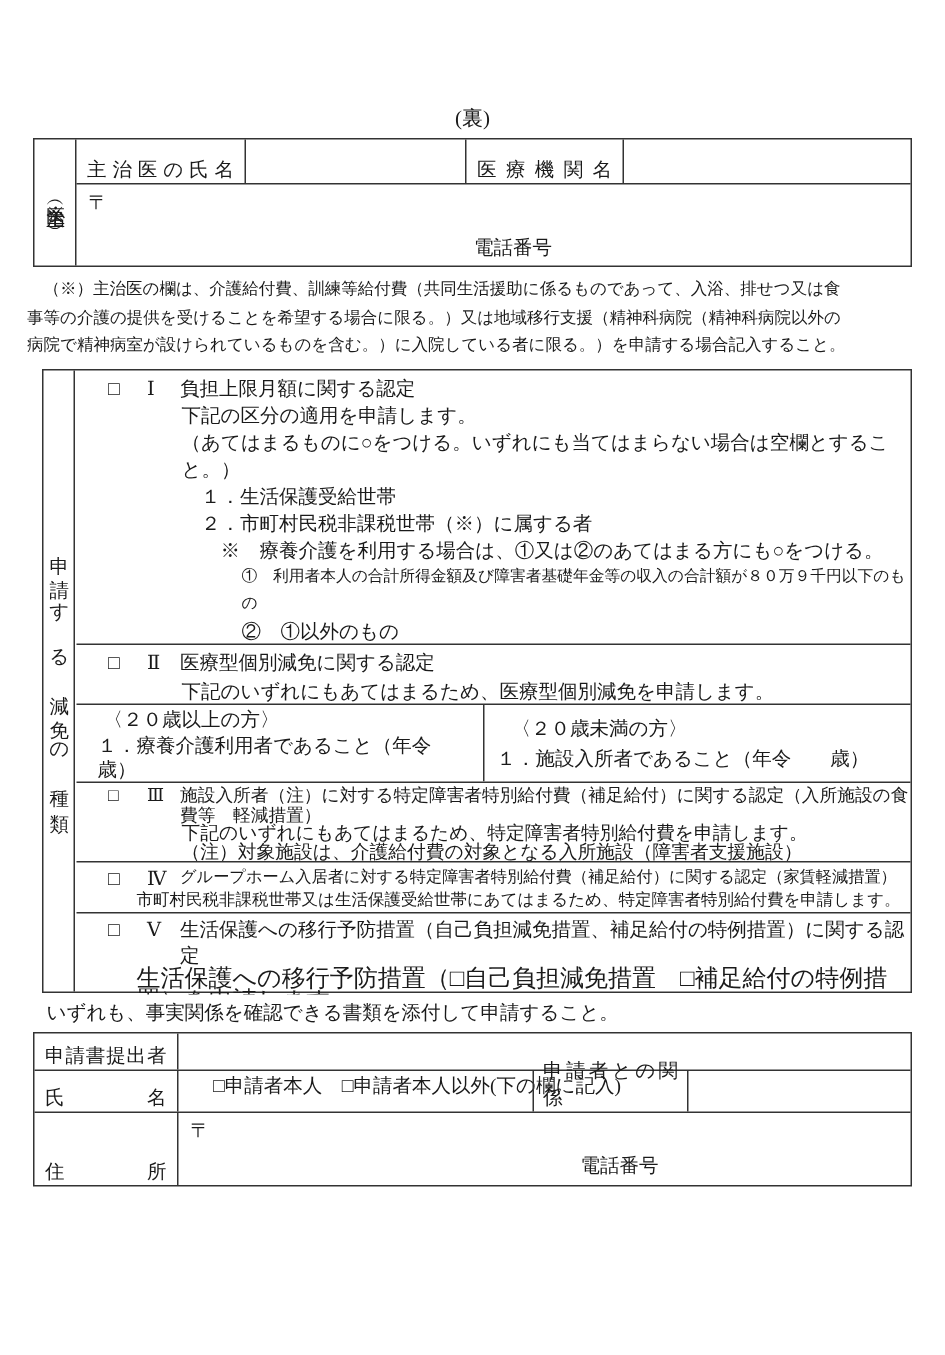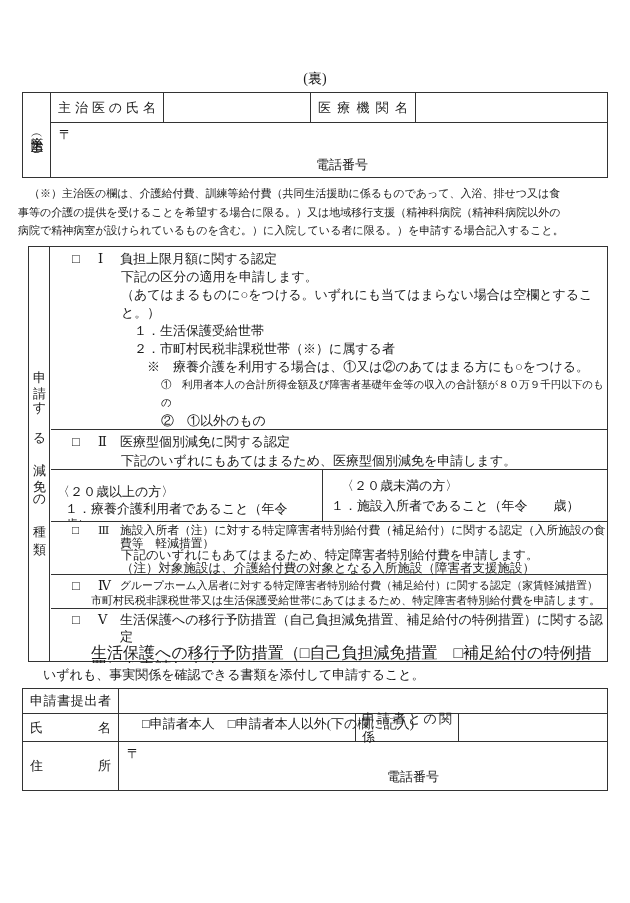--- a/index.html
+++ b/index.html
@@ -8,36 +8,36 @@
     font-family:"Liberation Serif","DejaVu Serif",serif;
     color:#1a1a1a;font-size:13px;overflow:hidden;
   }
   .abs{position:absolute;}
   .tbl{position:absolute;border:1px solid #333;box-sizing:border-box;background:#fff;}
   .cell-br{border-right:1px solid #333;box-sizing:border-box;}
   .row-bt{border-top:1px solid #333;box-sizing:border-box;}
   .flex{display:flex;}
   .vcenter{display:flex;align-items:center;}
   
-  .lblcell{display:flex;align-items:center;padding:0 7px;box-sizing:border-box;}
+  .lblcell{display:flex;align-items:flex-end;padding:0 7px;box-sizing:border-box;}
   .jspread{display:block;width:100%;text-align:justify;text-align-last:justify;}
   
   .vtext{writing-mode:vertical-rl;text-orientation:mixed;}
   .sidecell{position:absolute;left:0;top:0;bottom:0;display:flex;align-items:center;justify-content:center;box-sizing:border-box;border-right:1px solid #333;}
   .pre{white-space:pre-line;}
   
   .mrow{position:absolute;left:22px;right:0;box-sizing:border-box;overflow:hidden;}
   .sechead{display:flex;align-items:flex-start;padding-left:21px;}
   .sechead .cb{width:26px;flex:none;}
   .sechead .num{width:22px;flex:none;}
   .sechead .ttl{flex:1;}
   .l{box-sizing:border-box;}
   .pl70{padding-left:70px;} .pl83{padding-left:83px;} .pl96{padding-left:96px;}
   .pl110{padding-left:110px;} .pl46{padding-left:40px;} .pl14{padding-left:14px;}
-  .pl6{padding-left:6px;margin-top:12px;} .pl8{padding-left:8px;} .pl18{padding-left:18px;}
+  .pl6{padding-left:18px;} .pl8{padding-left:8px;} .pl18{padding-left:18px;}
   .fs105{font-size:10.5px;} .fs108{font-size:10.8px;} .fs11{font-size:11px;}
   .fs115{font-size:16px;font-family:Liberation Serif, serif;} .fs118{font-size:11.8px;} .fs125{font-size:12.5px;}
 </style>
 </head>
 <body>
 
 <div id="page">
 
   <div class="abs" style="left:0;right:0;top:70px;text-align:center;font-size:14px;">(裏)</div>
 
@@ -135,21 +135,21 @@
       <div class="sechead">
         <span class="cb">□</span>
         <span class="num">Ⅴ</span>
         <span class="ttl">生活保護への移行予防措置（自己負担減免措置、補足給付の特例措置）に関する認定</span>
       </div>
       <div class="l pl46 fs115" style="line-height:15px;">生活保護への移行予防措置（□自己負担減免措置　□補足給付の特例措置）を申請します。</div>
       <div class="l pl70">※　福祉事務所が発行する境界層対象者証明書が必要となります。</div>
     </div>
   </div>
 
-  <div class="abs" style="left:30px;top:666px;font-size:13px;">　いずれも、事実関係を確認できる書類を添付して申請すること。</div>
+  <div class="abs" style="left:18px;top:666px;font-size:13px;">　いずれも、事実関係を確認できる書類を添付して申請すること。</div>
 
   <div class="tbl" style="left:22px;top:688px;width:586px;height:103px;">
 
     <div class="flex" style="height:24px;box-sizing:border-box;gap:15px;">
       <div class="lblcell cell-br" style="width:96px;">
         <span class="jspread">申請書提出者</span>
       </div>
       <div class="vcenter" style="flex:1;padding-left:8px;gap:13px;margin-top:35px;">
         <span>□申請者本人</span>
         <span>□申請者本人以外(下の欄に記入)</span>

